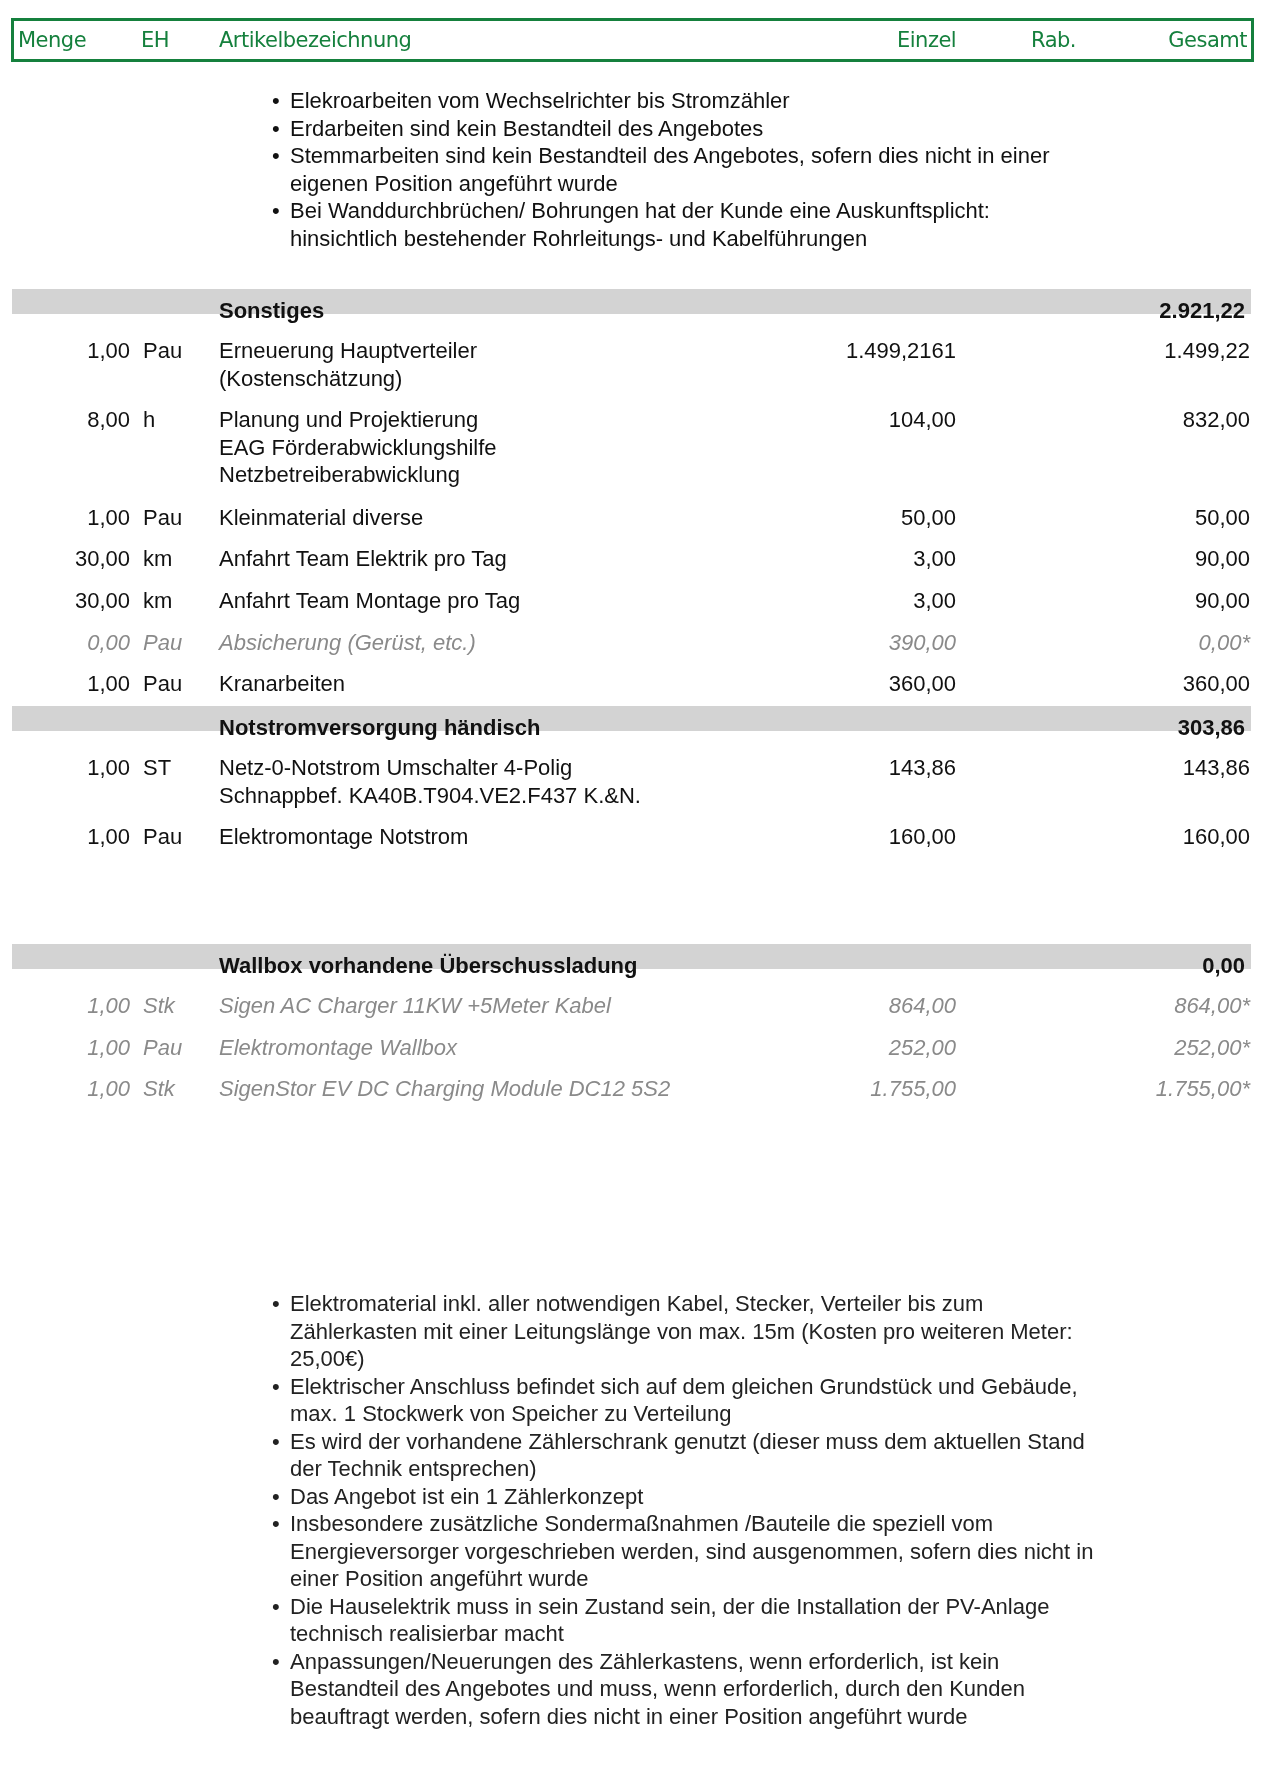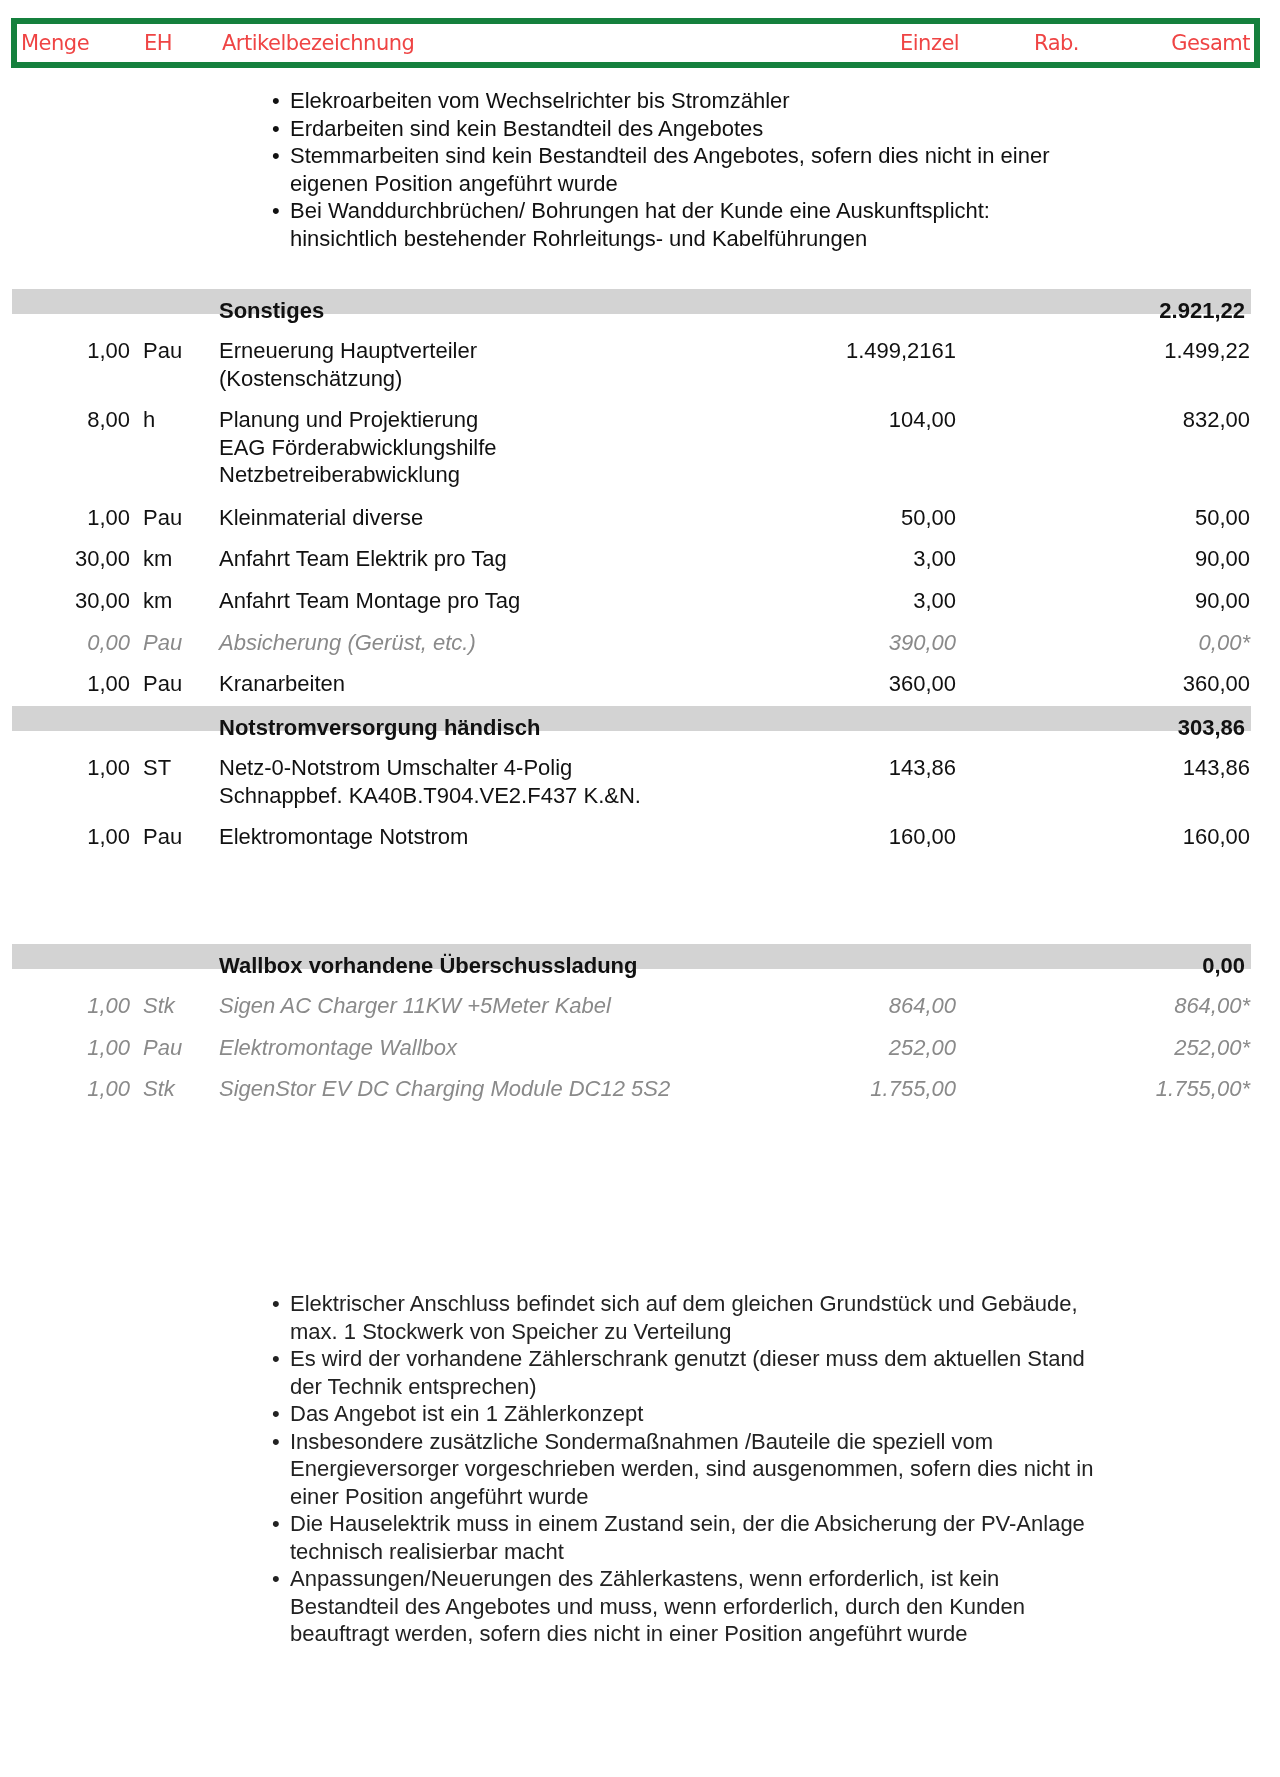--- a/index.html
+++ b/index.html
@@ -2,22 +2,22 @@
 <html><head>
 <meta charset="utf-8">
 <style>
   html, body { margin: 0; padding: 0; background: #ffffff; }
   body {
     width: 1280px; height: 1777px; position: relative; overflow: hidden;
     font-family: "Liberation Sans", sans-serif; color: #111;
   }
   .hdr {
     position: absolute; left: 11px; top: 18px; width: 1237px; height: 38px;
-    border: 6px solid #15803d; box-sizing: content-box;
-    font-family: "DejaVu Sans", sans-serif; font-size: 21px; color: #ef4444;
+    border: 3px solid #15803d; box-sizing: content-box;
+    font-family: "DejaVu Sans", sans-serif; font-size: 21px; color: #15803d;
   }
   .hdr span { position: absolute; top: 7px; letter-spacing: -0.5px; }
   .notes { position: absolute; left: 272px; margin: 0; padding: 0; list-style: none;
     font-size: 22px; line-height: 27.5px; color: #111; }
   .notes li { position: relative; padding-left: 18px; }
   .notes li::before { content: "•"; position: absolute; left: 0; top: 0; }
   .notes.top { top: 87px; width: 820px; }
   .notes.bottom { top: 1290px; width: 840px; color: #222; }
   .group {
     position: absolute; left: 12px; width: 1239px; height: 25px; background: #d3d3d3;
@@ -150,19 +150,20 @@
 </div>
 <div class="row optional" style="top:1075px">
   <span class="qty">1,00</span>
   <span class="unit">Stk</span>
   <span class="desc">SigenStor EV DC Charging Module DC12 5S2</span>
   <span class="price">1.755,00</span>
   <span class="total">1.755,00*</span>
 </div>
 
 <ul class="notes bottom">
+  <li>Elektromaterial inkl. aller notwendigen Kabel, Stecker, Verteiler bis zum Zählerkasten mit einer Leitungslänge von max. 15m (Kosten pro weiteren Meter: 25,00€)</li>
   <li>Elektrischer Anschluss befindet sich auf dem gleichen Grundstück und Gebäude, max. 1 Stockwerk von Speicher zu Verteilung</li>
   <li>Es wird der vorhandene Zählerschrank genutzt (dieser muss dem aktuellen Stand der Technik entsprechen)</li>
   <li>Das Angebot ist ein 1 Zählerkonzept</li>
   <li>Insbesondere zusätzliche Sondermaßnahmen /Bauteile die speziell vom Energieversorger vorgeschrieben werden, sind ausgenommen, sofern dies nicht in einer Position angeführt wurde</li>
-  <li>Die Hauselektrik muss in einem Zustand sein, der die Absicherung der PV-Anlage technisch realisierbar macht</li>
+  <li>Die Hauselektrik muss in sein Zustand sein, der die Installation der PV-Anlage technisch realisierbar macht</li>
   <li>Anpassungen/Neuerungen des Zählerkastens, wenn erforderlich, ist kein Bestandteil des Angebotes und muss, wenn erforderlich, durch den Kunden beauftragt werden, sofern dies nicht in einer Position angeführt wurde</li>
 </ul>
 
 </body></html>

